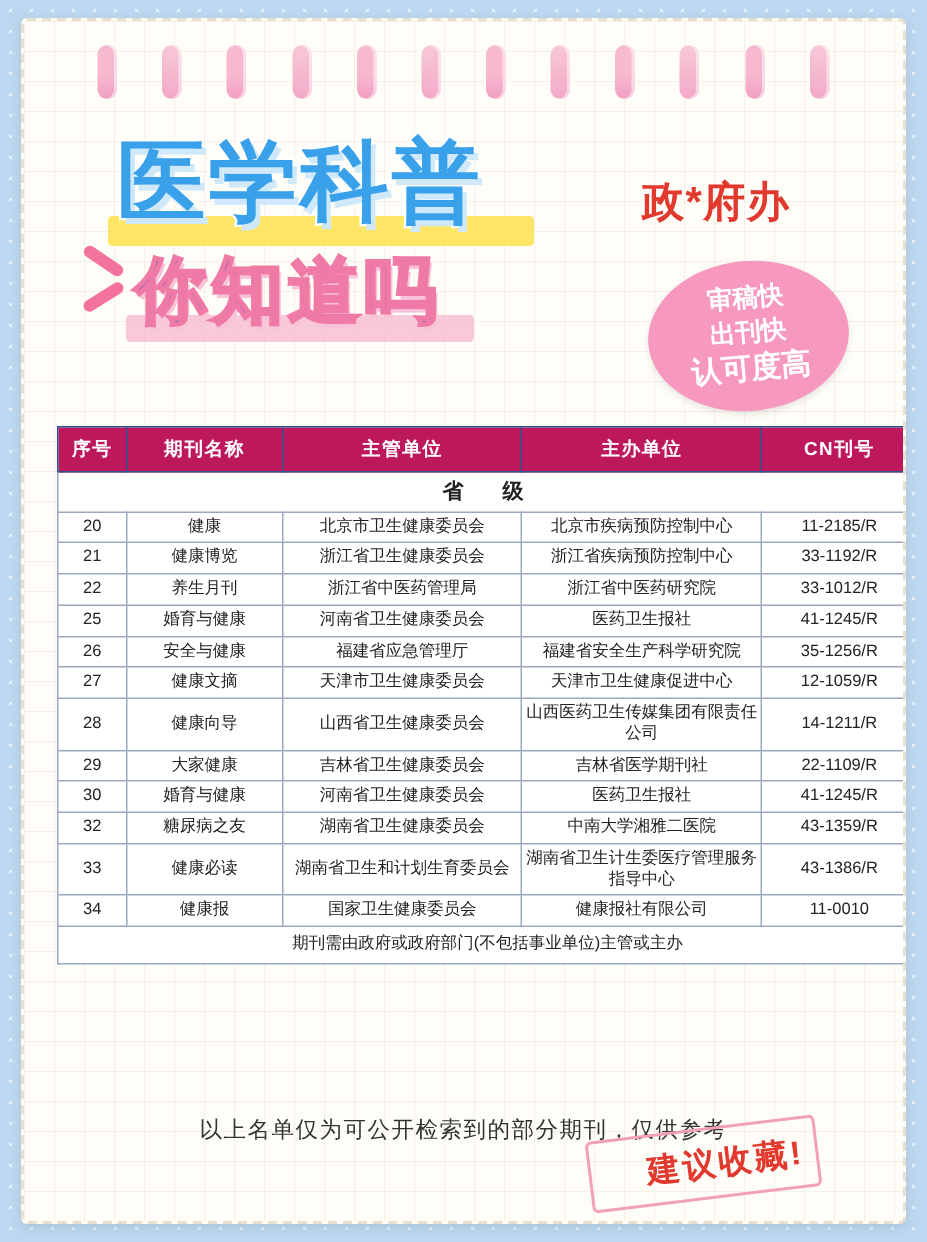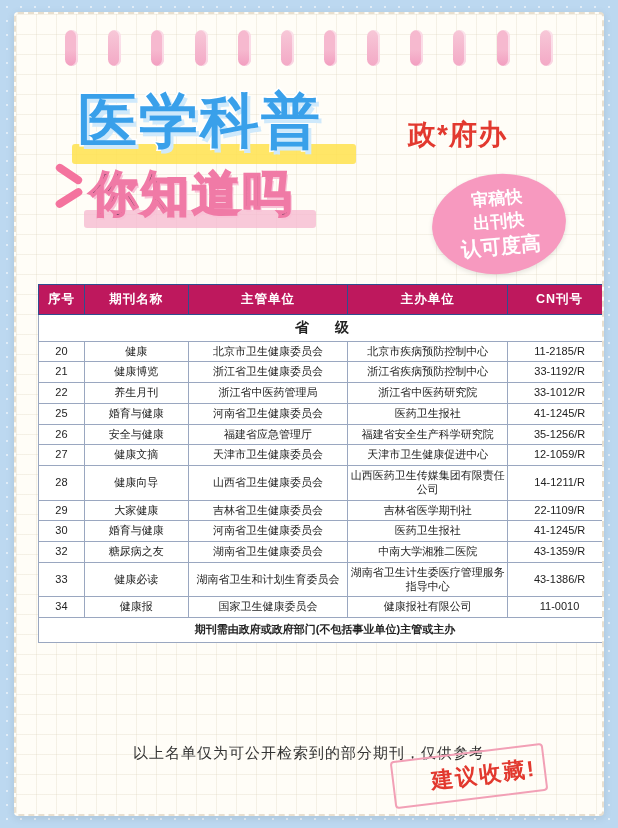--- a/index.html
+++ b/index.html
@@ -50,27 +50,27 @@
     color:#39a0ea;
     -webkit-text-stroke:3px #ffffff;
     paint-order:stroke fill;
     text-shadow:3px 4px 0 #cfe9fb, 0 0 1px #fff;
   }
   .t1-hl{
     position:absolute;left:56px;top:70px;width:284px;height:20px;
     background:#ffe24d;opacity:.85;border-radius:3px;
   }
   .t2{
-    position:absolute;left:392px;top:42px;
+    position:absolute;left:412px;top:42px;
     font-size:28px;font-weight:bold;color:#e2392f;
     letter-spacing:1px;
   }
   .t3{
     position:absolute;left:74px;top:88px;
-    font-size:48px;font-weight:bold;color:#0f172a;
+    font-size:48px;font-weight:bold;color:#1d4ed8;
     -webkit-text-stroke:2px #f07aa6;
     text-shadow:2px 3px 0 #f9c3d7;
     letter-spacing:3px;
   }
   .t3-hl{
     position:absolute;left:68px;top:136px;width:232px;height:18px;
     background:#f6b7cf;opacity:.75;border-radius:3px;
   }
   .slash{
     position:absolute;left:38px;top:96px;width:30px;height:8px;
@@ -105,21 +105,21 @@
   }
   td{
     border:1px solid #9aa7c0;
     text-align:center;
     padding:3px 2px;
     line-height:1.25;
   }
   tr.section td{
     font-weight:bold;font-size:14px;letter-spacing:6px;padding:4px 16px;
   }
-  tr.note td{font-size:11px;padding:5px 0;font-weight:bold;}
+  tr.note td{font-size:11px;padding:5px 0;}
   col.c0{width:46px}
   col.c1{width:104px}
   col.c2{width:160px}
   col.c3{width:160px}
   col.c4{width:104px}
 
   .footnote{
     position:absolute;left:0;right:0;top:730px;text-align:center;
     font-size:15px;color:#333;letter-spacing:1px;
   }

